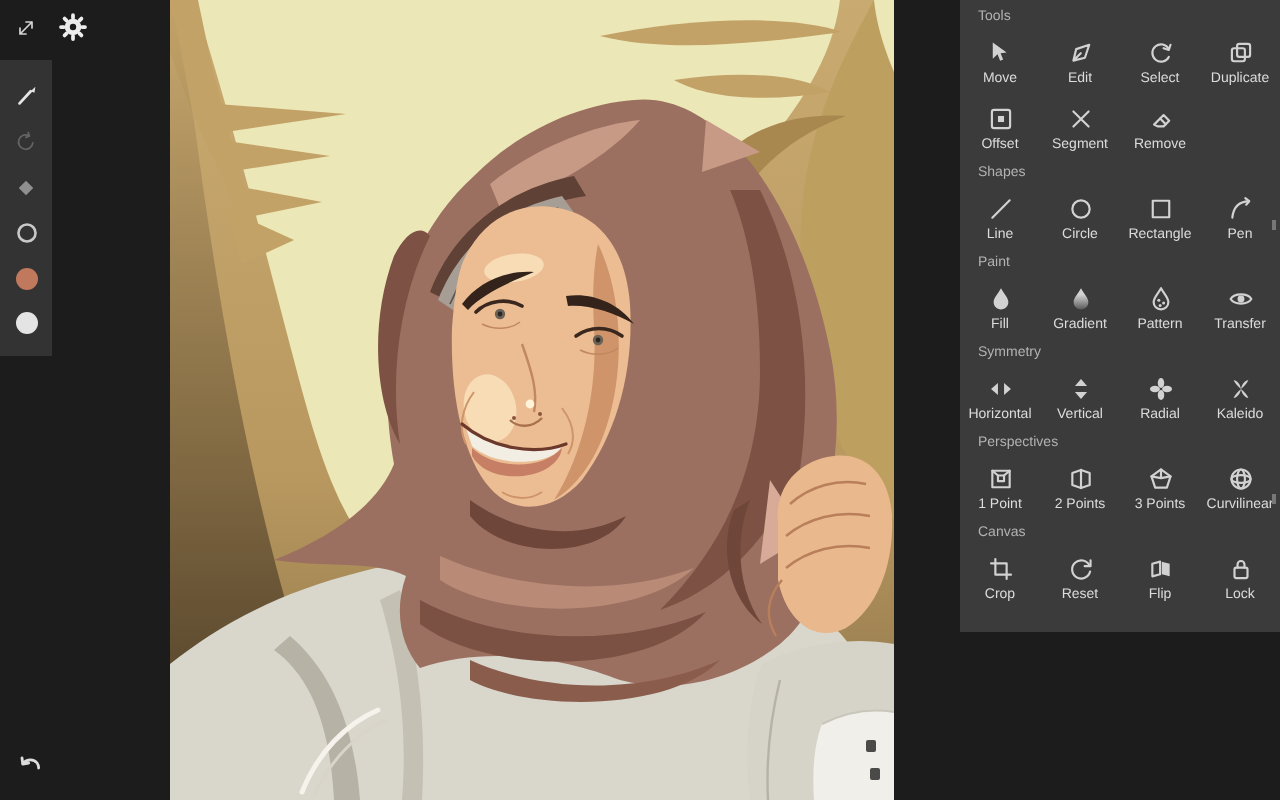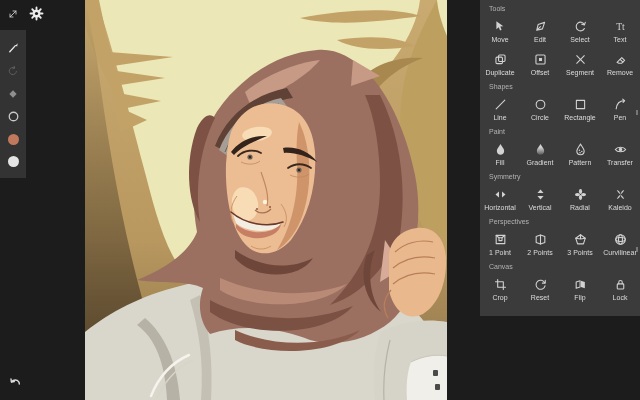--- a/index.html
+++ b/index.html
@@ -199,26 +199,20 @@
       </div>
       <div class="cell">
         <svg class="ic" viewBox="0 0 12 12">
             <path d="M9.6,7.8 A4,4 0 1 1 9.6,4.2"></path>
             <path d="M10.4,2.2 L9.6,4.6 L7.2,3.8"></path>
           </svg>
         <div class="clabel">Select</div>
       </div>
       <div class="cell">
         <svg class="ic" viewBox="0 0 12 12">
-            <text x="6" y="9" font-size="9" text-anchor="middle" fill="#d2d2d2" stroke="none" font-family="Liberation Serif,serif">Tt</text>
-          </svg>
-        <div class="clabel">Text</div>
-      </div>
-      <div class="cell">
-        <svg class="ic" viewBox="0 0 12 12">
             <rect x="1.8" y="3.8" width="6" height="6" rx="1"></rect>
             <rect x="4.2" y="1.8" width="6" height="6" rx="1"></rect>
           </svg>
         <div class="clabel">Duplicate</div>
       </div>
       <div class="cell">
         <svg class="ic" viewBox="0 0 12 12">
             <rect x="1.8" y="1.8" width="8.4" height="8.4" rx="1"></rect>
             <rect x="4.6" y="4.6" width="2.8" height="2.8" fill="#d2d2d2" stroke="none"></rect>
           </svg>

